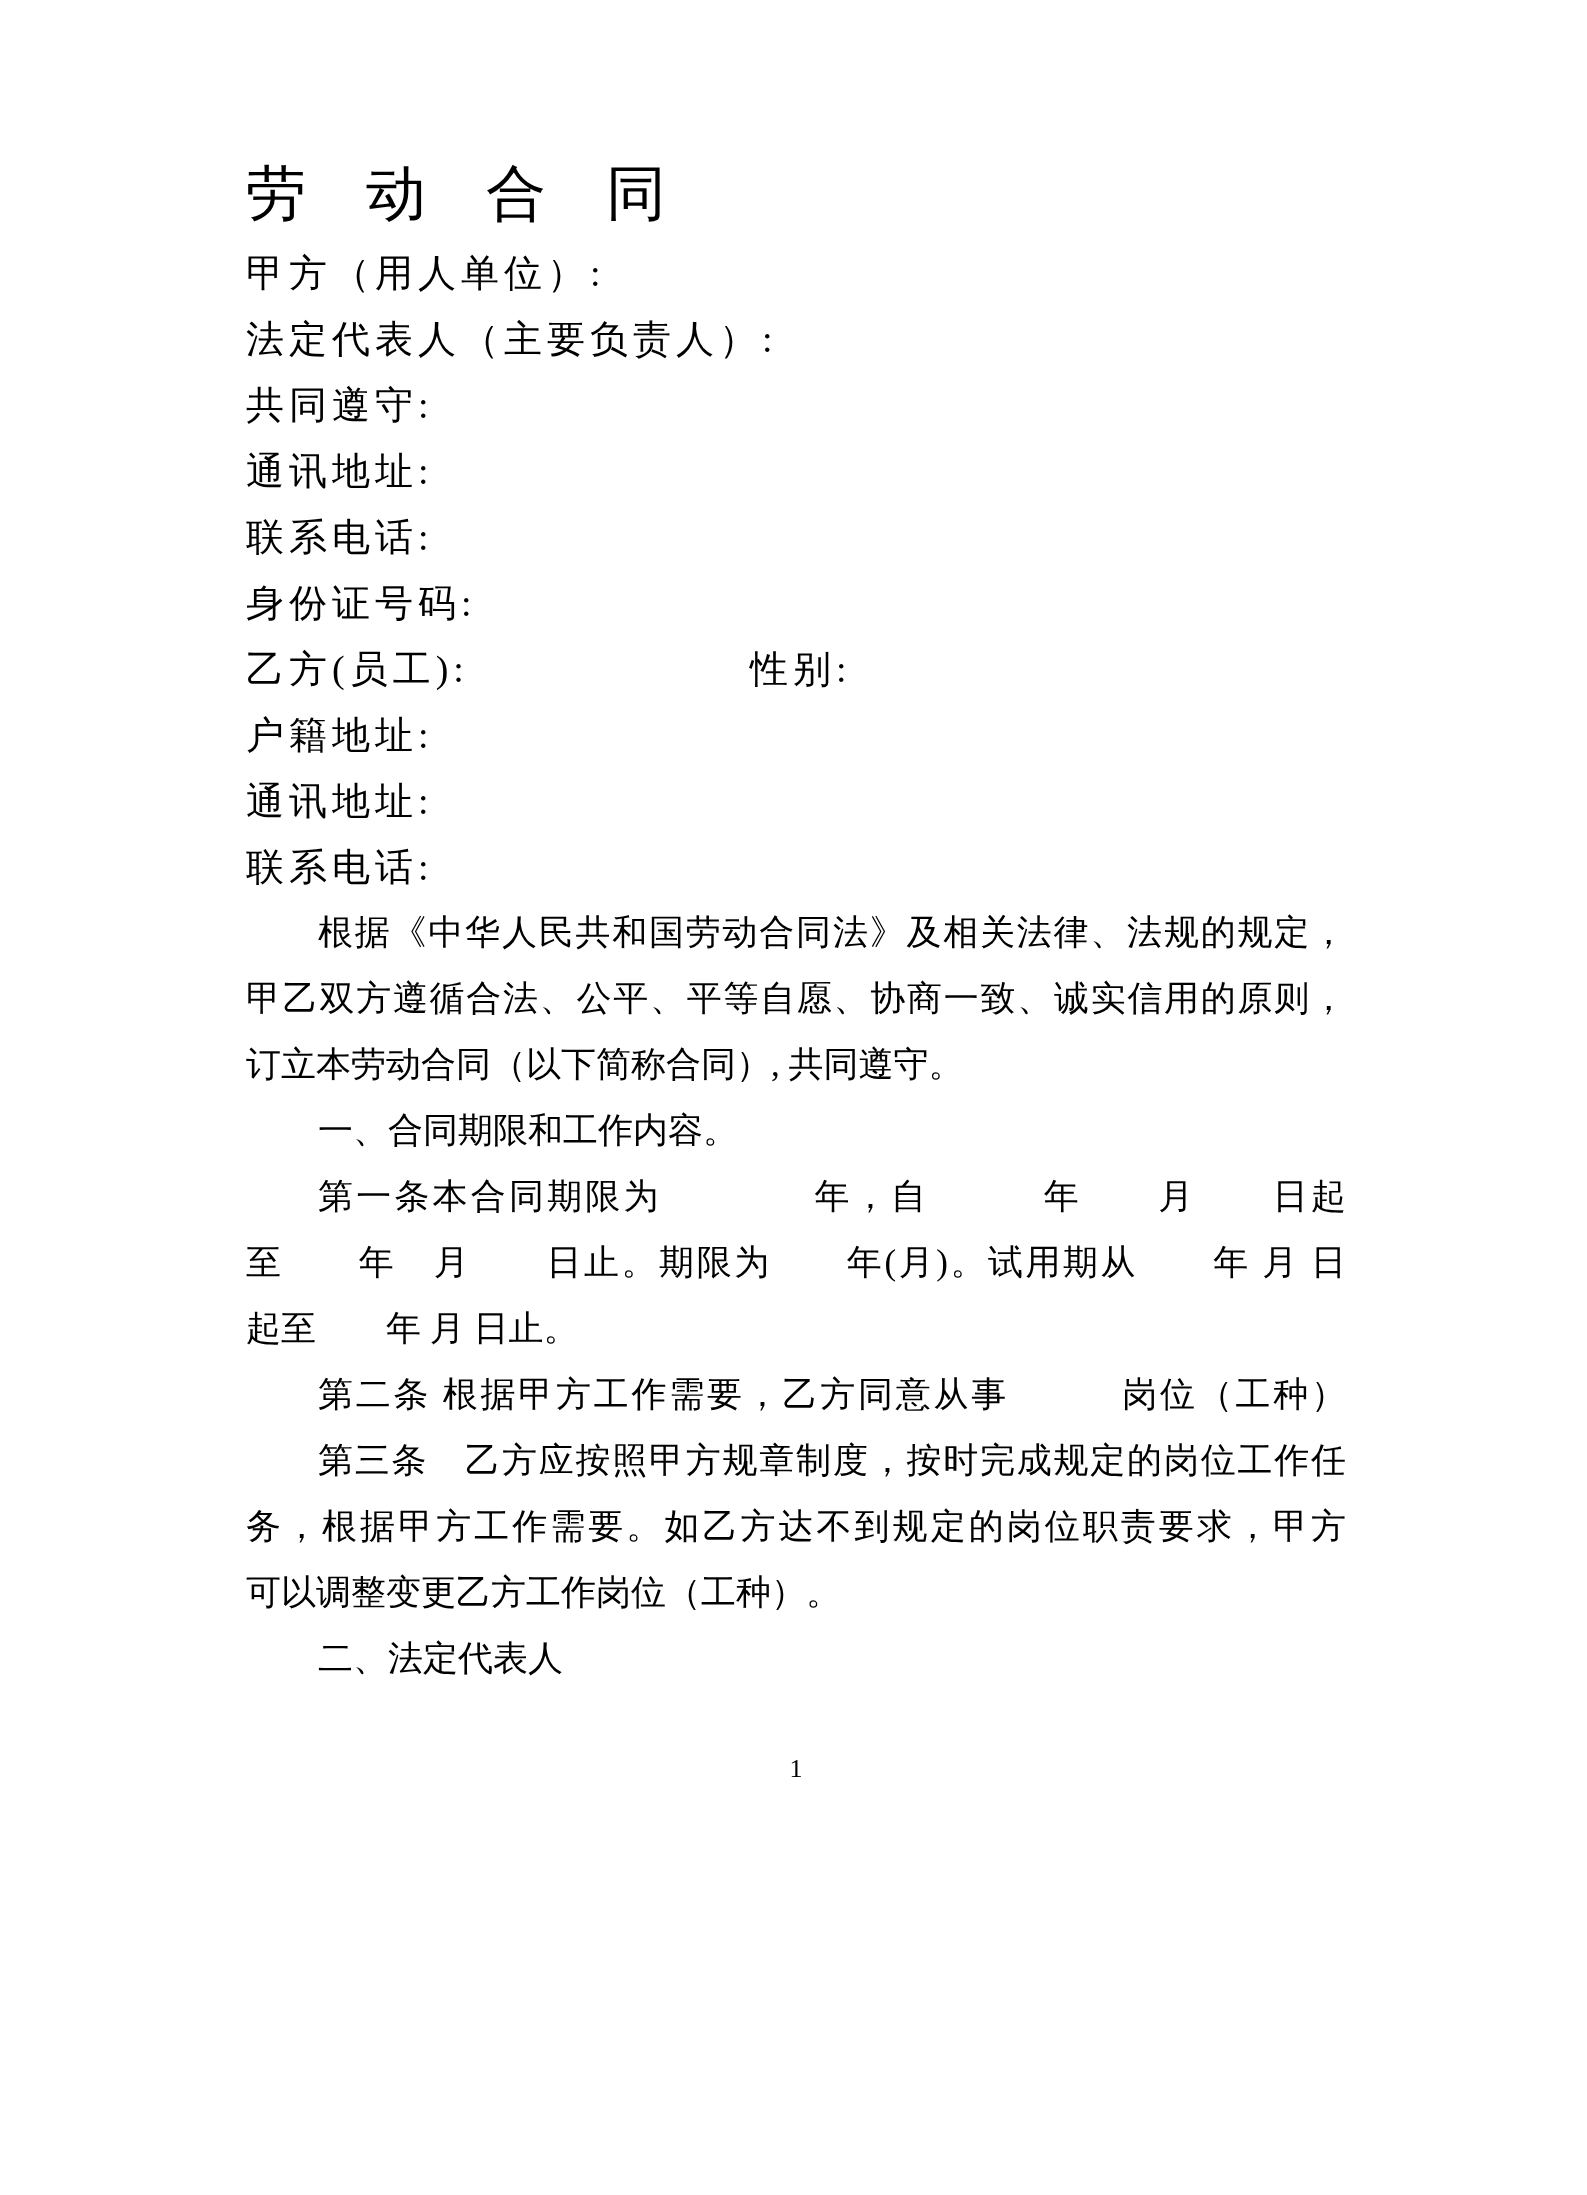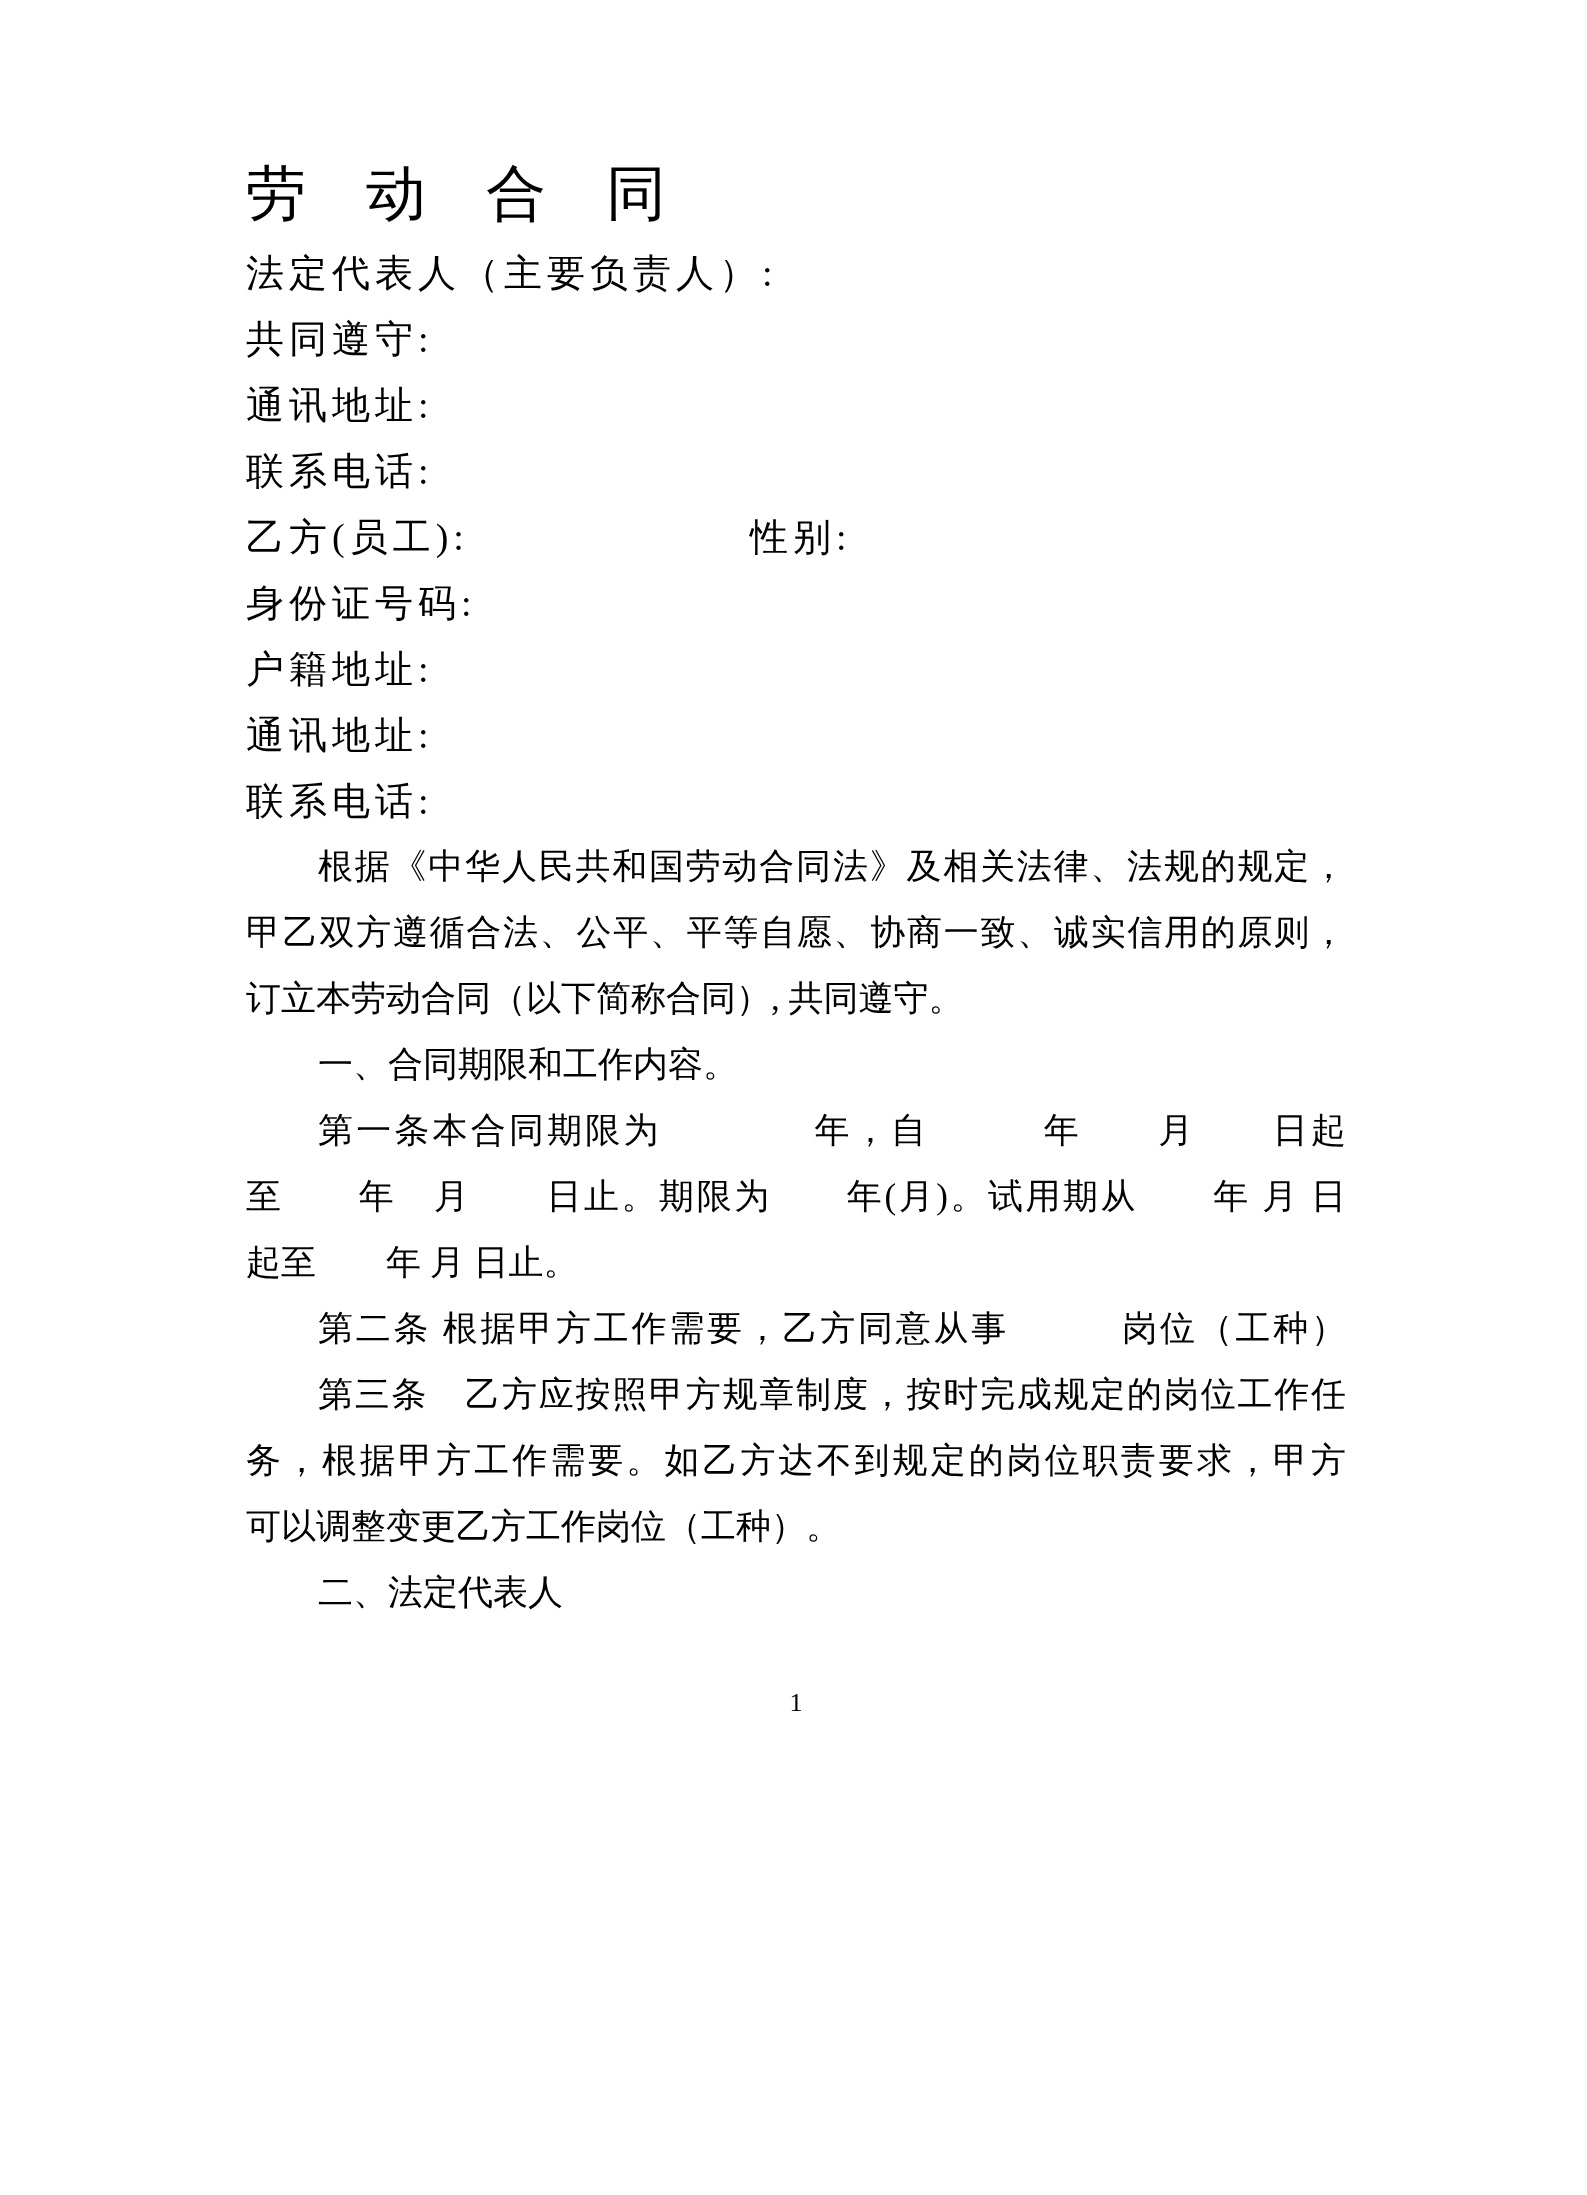--- a/index.html
+++ b/index.html
@@ -54,29 +54,30 @@
   }
 </style>
 </head>
 <body>
 
 <div class="page">
 
   <div class="doc-title">劳　动　合　同</div>
 
 
+  <div class="line label">甲方（用人单位）:</div>
   <div class="line label">法定代表人（主要负责人）:</div>
   <div class="line label">共同遵守:</div>
   <div class="line label">通讯地址:</div>
   <div class="line label">联系电话:</div>
 
+  <div class="line label">身份证号码:</div>
   <div class="line label">
     <span class="party-b-left">乙方(员工):</span><span>性别:</span>
   </div>
-  <div class="line label">身份证号码:</div>
   <div class="line label">户籍地址:</div>
   <div class="line label">通讯地址:</div>
   <div class="line label">联系电话:</div>
 
   <div class="line indent justify">根据《中华人民共和国劳动合同法》及相关法律、法规的规定，</div>
   <div class="line justify">甲乙双方遵循合法、公平、平等自愿、协商一致、诚实信用的原则，</div>
   <div class="line">订立本劳动合同（以下简称合同）, 共同遵守。</div>
 
   <div class="line indent">一、合同期限和工作内容。</div>
 

